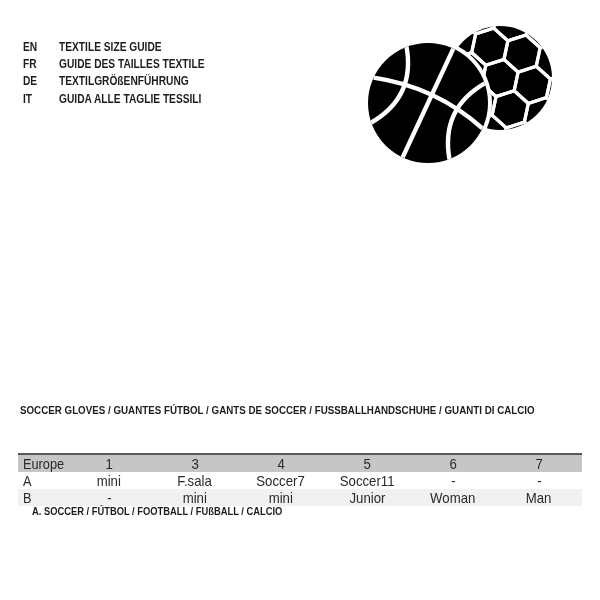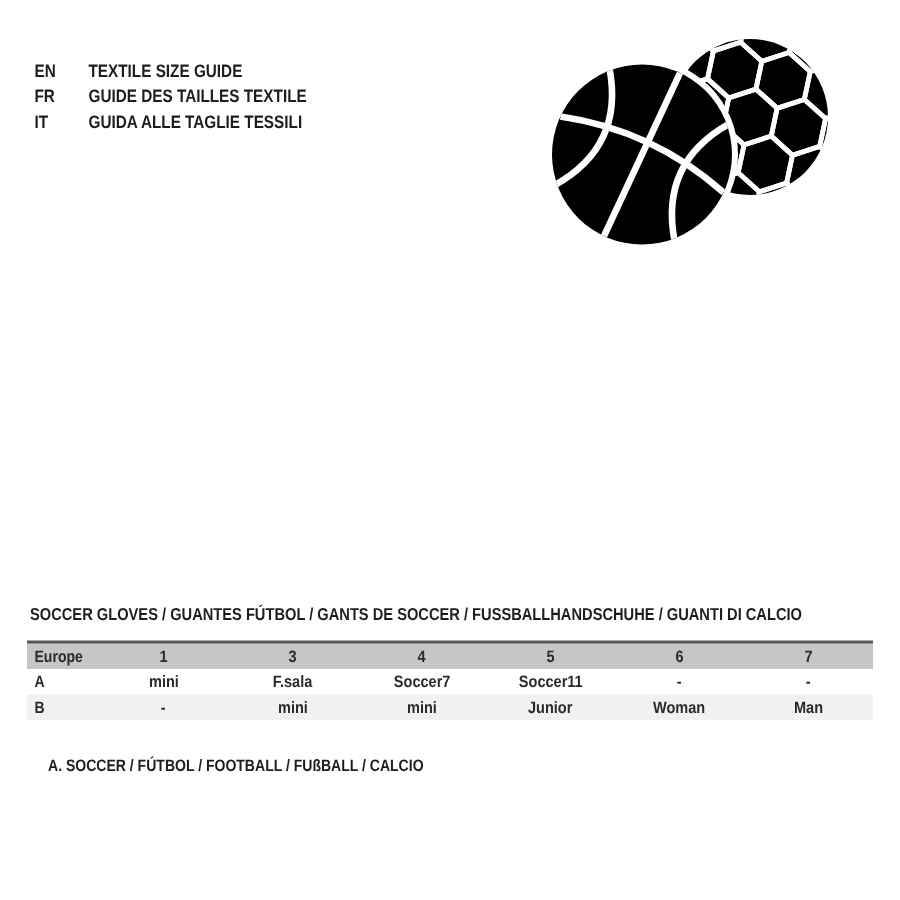--- a/index.html
+++ b/index.html
@@ -32,24 +32,24 @@
   .lang-list { position: absolute; left: 23px; top: 12px; margin-top: 26px; }
   .lang-row { display: flex; height: 17.4px; align-items: center; font-weight: bold; font-size: 12px; letter-spacing: 0; }
   .lang-code { width: 36px; flex: 0 0 36px; }
 
   
   .balls { position: absolute; left: 363px; top: 13px; width: 202px; height: 156px; }
 
   
   .tbl-title { position: absolute; left: 20px; top: 404px; font-weight: bold; font-size: 11.5px; }
   table.size-table {
-    position: absolute; left: 18px; top: 427px; width: 564px;
+    position: absolute; left: 18px; top: 453px; width: 564px;
     border-collapse: collapse; table-layout: fixed;
     border-top: 2px solid #575756;
-    font-size: 11px; font-weight: bold; color: #2a2a28;
+    font-size: 15px; font-weight: normal; color: #2a2a28;
   }
   table.size-table td { height: 17px; padding: 0; text-align: center; vertical-align: middle; }
   table.size-table td.lbl { text-align: left; padding-left: 5px; }
   tr.hdr td { background: #c6c6c6; }
   tr.row-a td { background: #ffffff; }
   tr.row-b td { background: #f1f1f1; }
 
   
   .notes { position: absolute; left: 32px; top: 505px; }
   .note-line { height: 15.5px; font-size: 11px; font-weight: bold; }
@@ -60,20 +60,24 @@
 <div class="canvas">
 
   <div class="lang-list">
     <div class="lang-row">
       <span class="lang-code"><span class="cond">EN</span></span>
       <span class="cond">TEXTILE SIZE GUIDE</span>
     </div>
     <div class="lang-row">
       <span class="lang-code"><span class="cond">FR</span></span>
       <span class="cond">GUIDE DES TAILLES TEXTILE</span>
+    </div>
+    <div class="lang-row">
+      <span class="lang-code"><span class="cond">DE</span></span>
+      <span class="cond">TEXTILGRÖßENFÜHRUNG</span>
     </div>
     <div class="lang-row">
       <span class="lang-code"><span class="cond">IT</span></span>
       <span class="cond">GUIDA ALLE TAGLIE TESSILI</span>
     </div>
   </div>
 
   <div class="balls">
     <svg width="202" height="156" viewBox="0 0 202 156">
       <defs>

